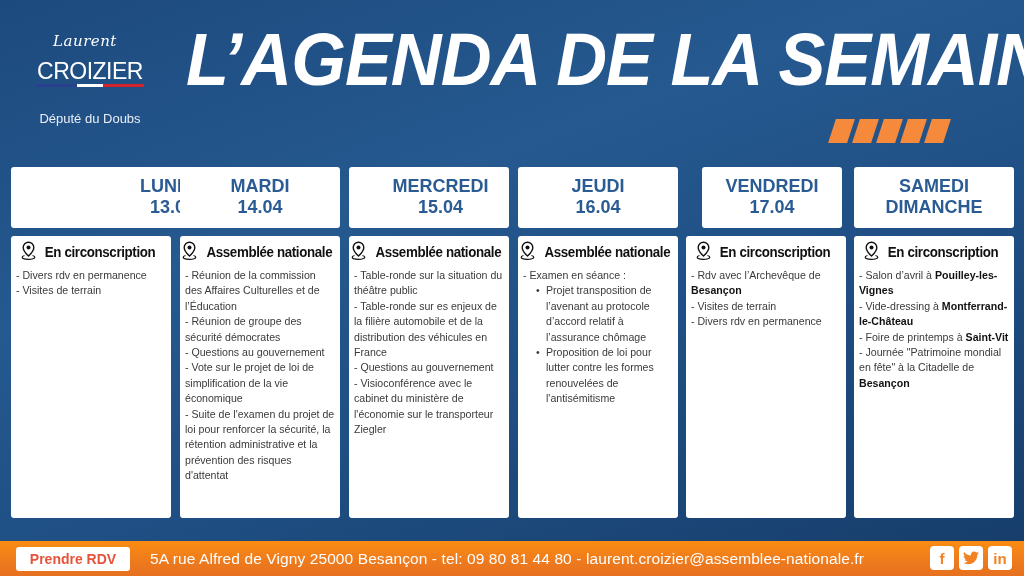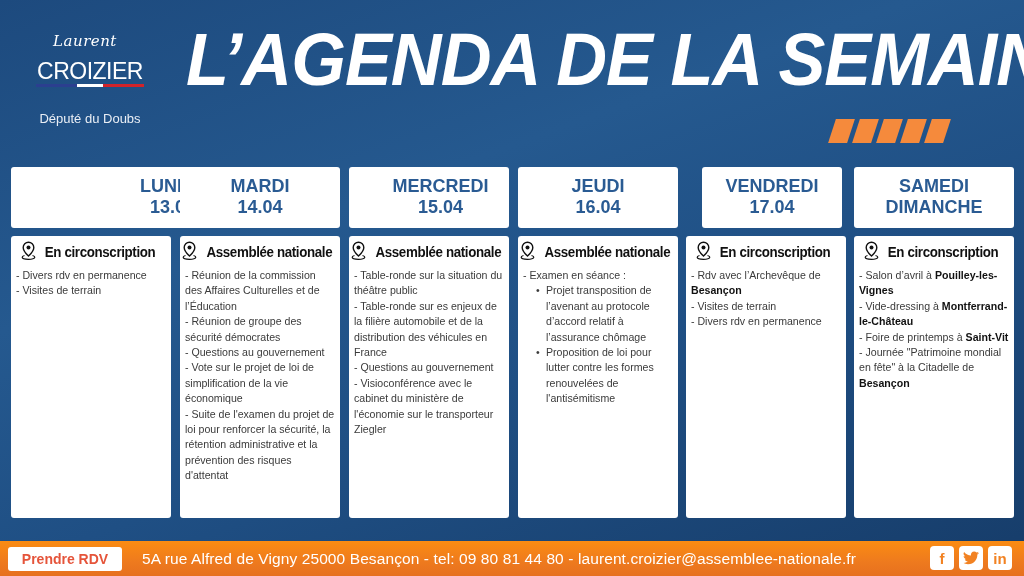--- a/index.html
+++ b/index.html
@@ -43,21 +43,21 @@
   .items ul { list-style: none; padding-left: 13px; }
   .items ul li { position: relative; padding-left: 10px; }
   .items ul li::before { content: "•"; position: absolute; left: 0; top: 0; }
 
   .footer {
     position: absolute; left: 0; top: 541px; width: 1024px; height: 35px;
     background: linear-gradient(180deg, #fb8c12 0%, #ee7a1e 60%, #e6701f 100%);
     display: flex; align-items: center;
   }
   .rdv-btn {
-    margin-left: 8px; background: #fff; border-radius: 3px; height: 24px; width: 114px;
+    margin-left: 16px; background: #fff; border-radius: 3px; height: 24px; width: 114px;
     color: #e5543a; font-weight: bold; font-size: 14px; display: flex; align-items: center; justify-content: center;
   }
   .contact { margin-left: 20px; color: #fff; font-size: 15.5px; white-space: nowrap; letter-spacing: 0.1px; }
   .socials { position: absolute; right: 12px; top: 5px; display: flex; gap: 5px; }
   .social { width: 24px; height: 24px; border-radius: 4px; background: #fff; color: #f28222; font-weight: bold;
             display: flex; align-items: center; justify-content: center; font-size: 15px; }
 </style>
 </head>
 <body>
 

